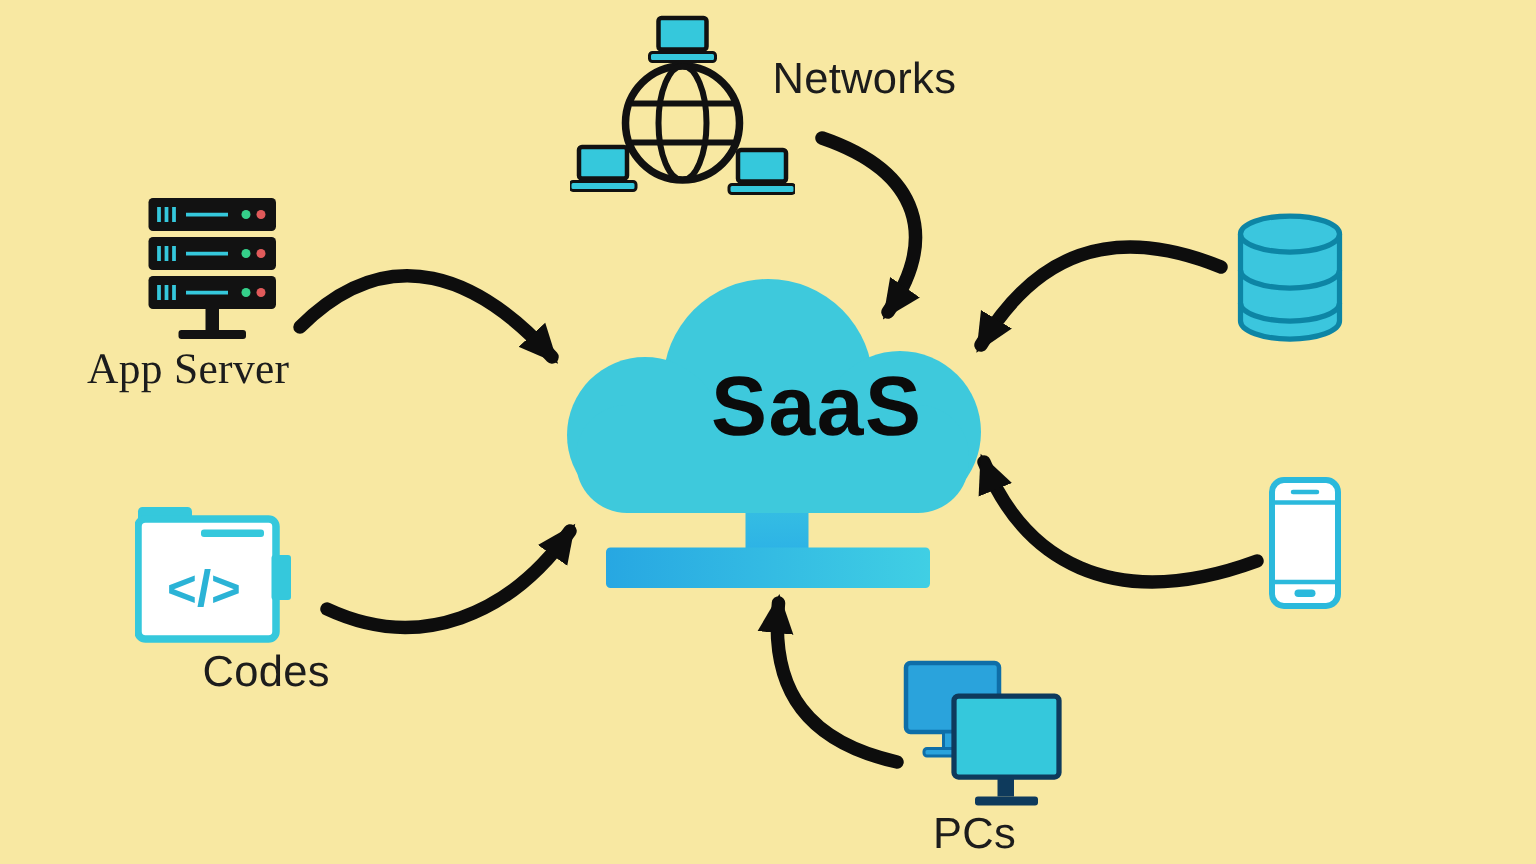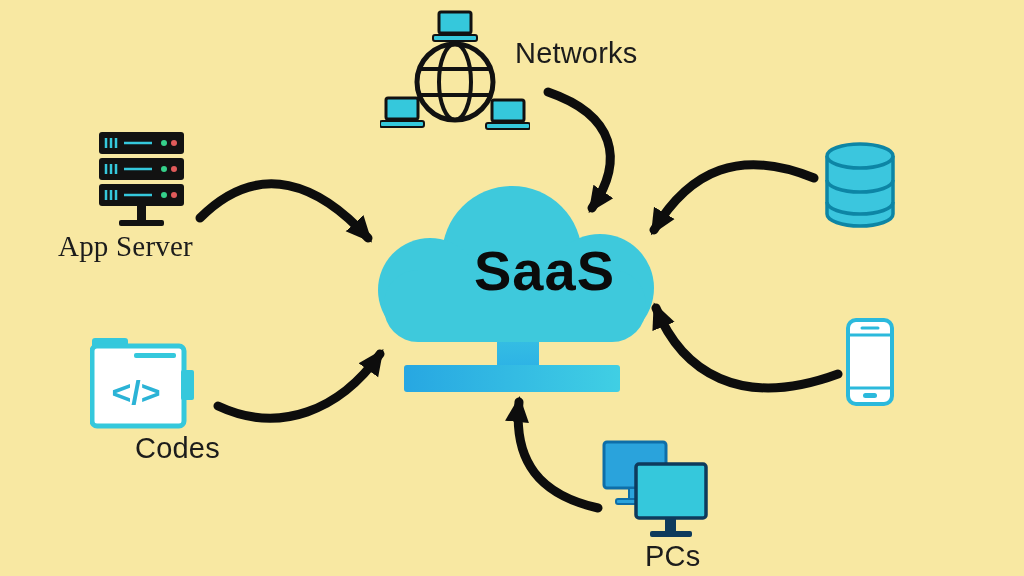--- a/index.html
+++ b/index.html
@@ -164,15 +164,15 @@
         <rect x="16" y="59" width="34" height="5" rx="2" fill="#2AA3DC" stroke="#0e6ea8" stroke-width="2"></rect>
       </g>
 
       <g>
         <rect x="36" y="24" width="70" height="54" rx="3" fill="#35C8DC" stroke="#0e3a5c" stroke-width="3.5"></rect>
         <rect x="65" y="78" width="11" height="13" fill="#0e3a5c"></rect>
         <rect x="50" y="91" width="42" height="6" rx="2" fill="#0e3a5c"></rect>
       </g>
     </svg>
   </div>
-  <div class="abs node-label" style="left:622px;top:540px;margin-left:23px;">PCs</div>
+  <div class="abs node-label" style="left:622px;top:540px;">PCs</div>
 
 </div>
 
 </body></html>

